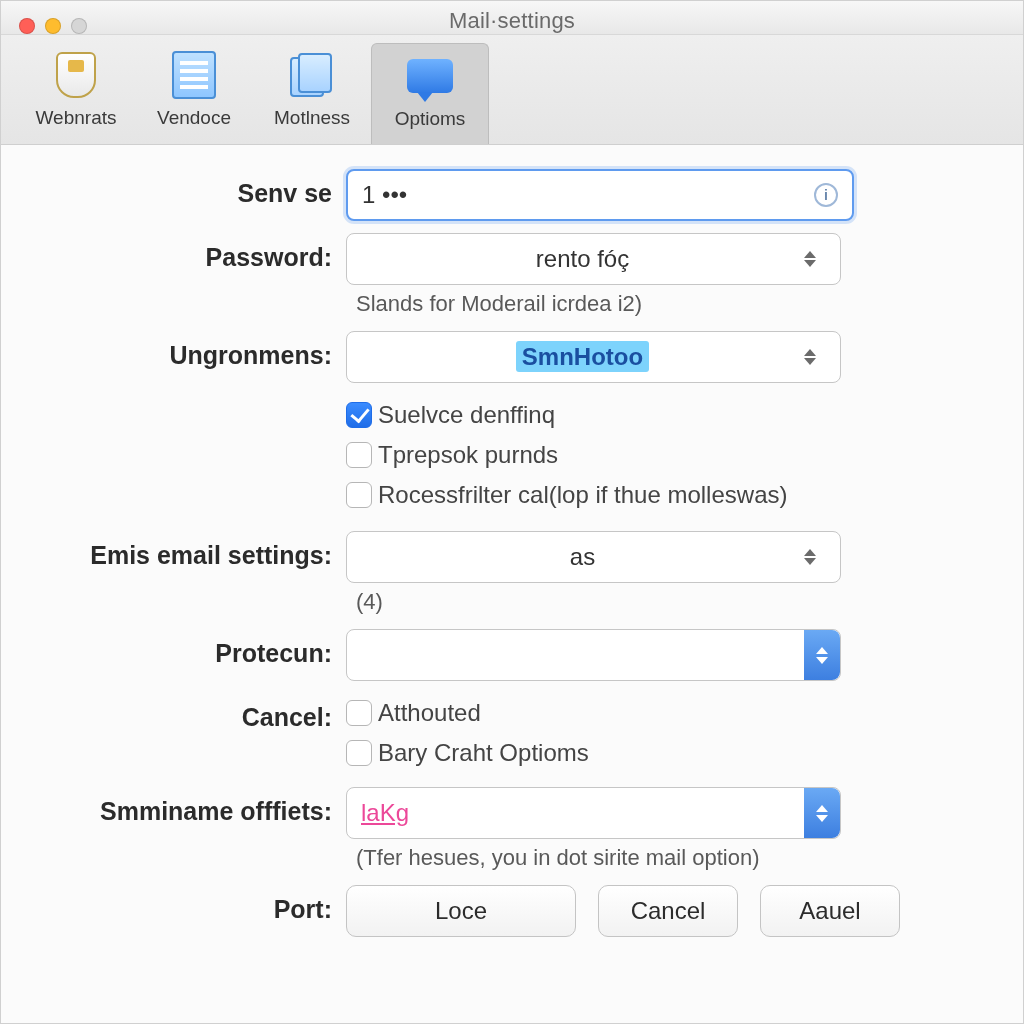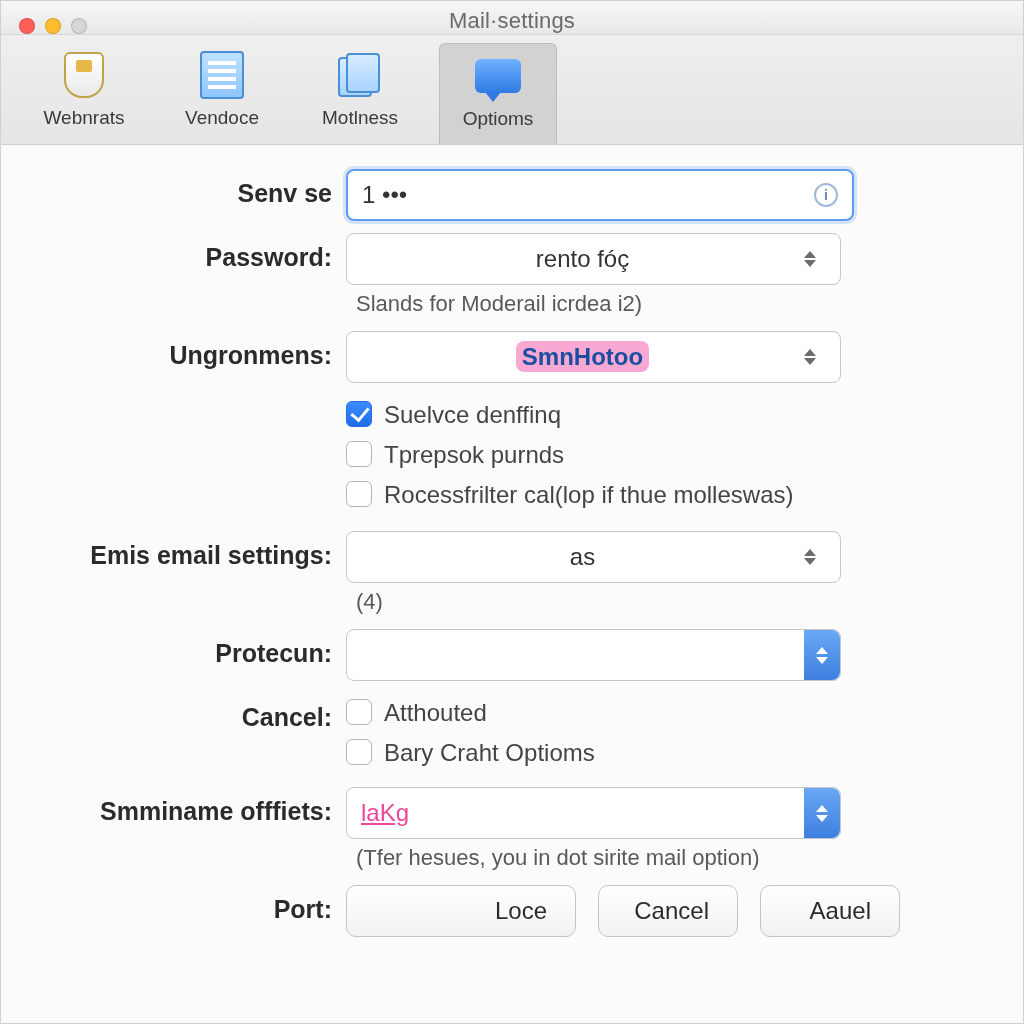--- a/index.html
+++ b/index.html
@@ -31,21 +31,21 @@
   .tl.red { background:#ff5f57;}
   .tl.yellow{ background:#febc2e;}
   .tl.gray{ background:#d6d6d6;}
   .title-text {
     position:absolute; left:0; right:0; text-align:center;
     color:#6a6a6a; font-size:22px; font-weight:500; letter-spacing:.2px;
     pointer-events:none;
   }
   
   .toolbar {
-    display:flex; gap:20px; padding: 8px 8px 0 24px;
+    display:flex; gap:0; padding: 8px 8px 0 16px;
     background: linear-gradient(#efefef,#e5e5e5);
     border-bottom:1px solid #cfcfcf;
     height: 110px;
   }
   .tab {
     width: 118px; display:flex; flex-direction:column; align-items:center;
     justify-content:flex-start; padding:6px 4px 8px 4px;
     border-radius:6px 6px 0 0; color:#3a3a3a; font-size:19px;
   }
   .tab.selected { background:#d2d2d2; border:1px solid #bdbdbd; border-bottom:none;}
@@ -87,36 +87,36 @@
   .combo .val { flex:1;text-align:center;}
   .select { padding:0;}
   .select .val { flex:1; padding:0 14px;}
   .select .handle {
     width:36px; height:100%; background:linear-gradient(#6aa9f4,#3d7fe0);
     border-radius:0 8px 8px 0; display:flex; flex-direction:column;
     align-items:center; justify-content:center; gap:3px;
   }
   .select .handle .u{width:0;height:0;border-left:6px solid transparent;border-right:6px solid transparent;border-bottom:7px solid #fff;}
   .select .handle .d{width:0;height:0;border-left:6px solid transparent;border-right:6px solid transparent;border-top:7px solid #fff;}
-  .sel-highlight { color:#1a4fa0; font-weight:700; background:#f9a8d4; padding:2px 6px; border-radius:8px;}
-  
-  .chk-row{ display:flex; gap:12px; padding:6px 0; font-size:24px; color:#444;}
+  .sel-highlight { color:#1a4fa0; font-weight:700; background:#7dd3fc; padding:2px 6px; border-radius:3px;}
+  
+  .chk-row{ display:flex; align-items:center; gap:6px; padding:6px 0; font-size:24px; color:#444;}
   .chk {
     width:26px; height:26px; border-radius:6px; border:1px solid #b6b6b6;
     background:#fff; display:flex; align-items:center; justify-content:center;
   }
   .chk.checked { background:linear-gradient(#3b8cff,#1f6de8); border-color:#1f6de8;}
   .chk.checked::after{ content:""; width:8px; height:14px; border:solid #fff; border-width:0 3px 3px 0; transform:rotate(40deg) translate(-1px,-2px);}
   
   .btnbar{ display:flex; gap:22px;}
   .btn {
     height:52px; min-width:140px; padding:0 28px;
     border:1px solid #c4c4c4; border-radius:10px;
     background:linear-gradient(#ffffff,#f2f2f2);
-    display:flex; align-items:center; justify-content:flex-end;
+    display:flex; align-items:center; justify-content:center;
     font-size:24px; color:#2c2c2c;
   }
   
   .page-icon{ width:44px;height:48px;background:linear-gradient(#bfe1ff,#8ec6ff);border:2px solid #4a8fd6;border-radius:4px;position:relative;}
   .page-icon::before{content:"";position:absolute;left:6px;right:6px;top:8px;height:4px;background:#fff;box-shadow:0 8px 0 #fff,0 16px 0 #fff,0 24px 0 #fff;}
   .bubble-icon{width:46px;height:34px;background:linear-gradient(#6fb2ff,#2f7ae5);border-radius:6px;position:relative;}
   .bubble-icon::after{content:"";position:absolute;left:10px;bottom:-9px;width:0;height:0;border-left:8px solid transparent;border-right:8px solid transparent;border-top:10px solid #2f7ae5;}
   .shield-icon{width:40px;height:46px;background:linear-gradient(#fff,#e9e9e9);border:2px solid #bfa24a;border-radius:6px 6px 18px 18px;position:relative;}
   .shield-icon::after{content:"";position:absolute;left:10px;top:6px;width:16px;height:12px;background:#e6b84a;border-radius:2px;}
   .stack-icon{width:44px;height:44px;position:relative;}

